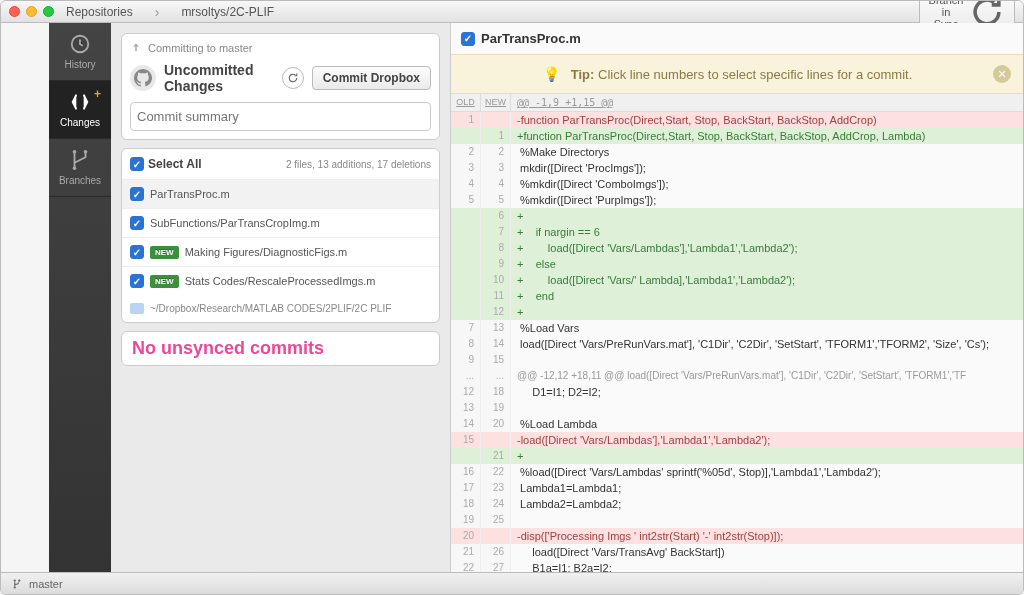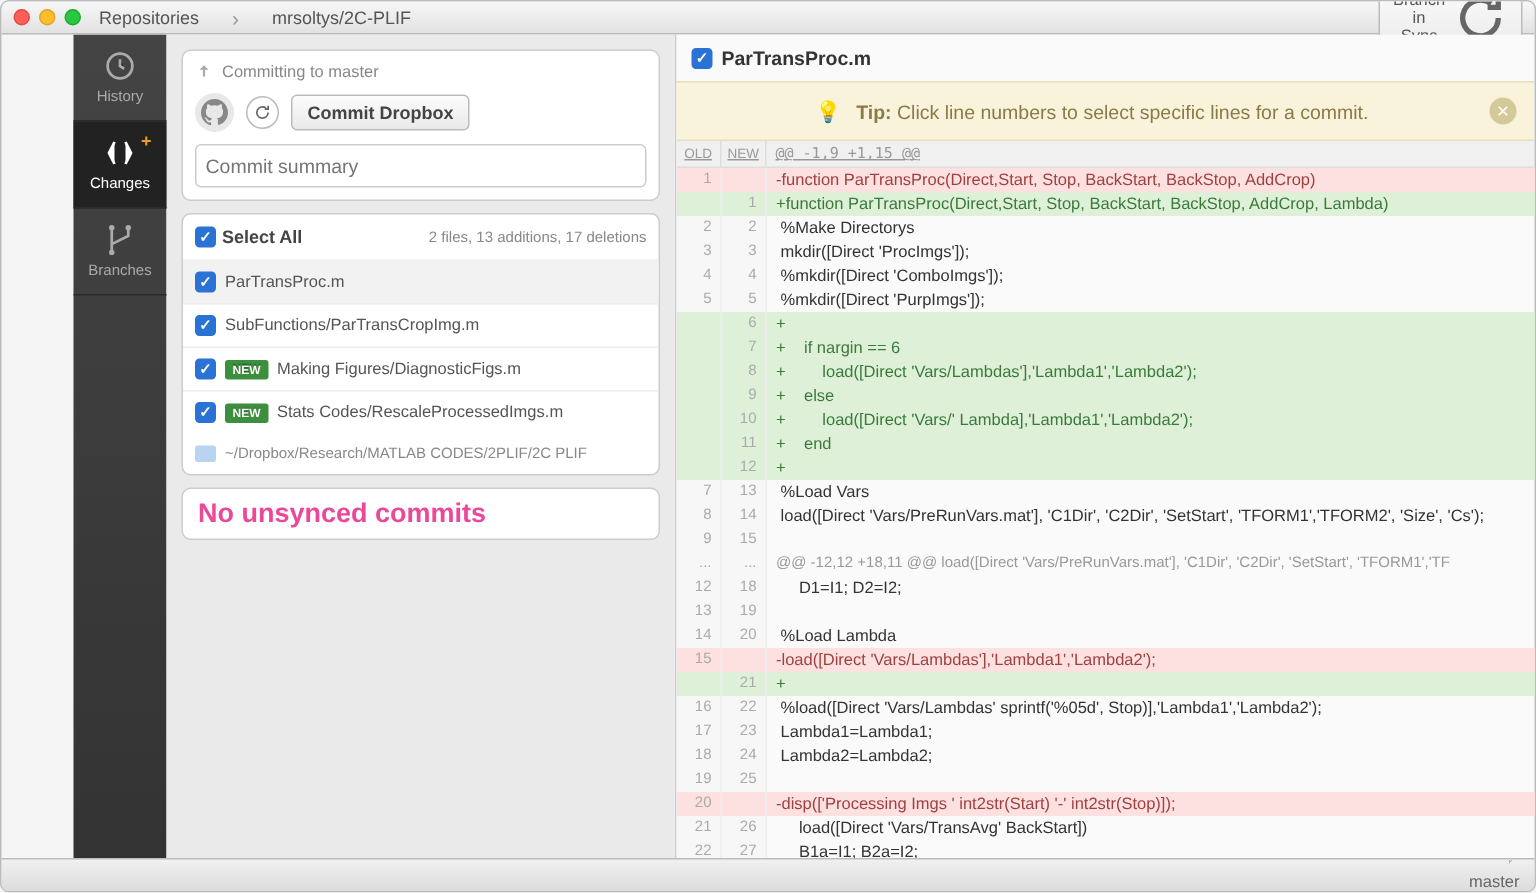--- a/index.html
+++ b/index.html
@@ -56,21 +56,21 @@
 .diff-body { flex: 1; overflow-y: auto; font-family: Menlo, monospace; font-size: 11px; }
 .diff-line { display: flex; line-height: 16px; }
 .diff-line .ln { width: 30px; text-align: right; padding-right: 6px; color: #aaa; border-right: 1px solid #eee; background: #f7f7f7; font-size: 10px; }
 .diff-line .code { flex: 1; padding: 0 6px; white-space: pre; color: #333; }
 .diff-line.del .ln, .diff-line.del .code { background: #fde0e0; }
 .diff-line.del .code { color: #a04040; }
 .diff-line.add .ln, .diff-line.add .code { background: #dff0d8; }
 .diff-line.add .code { color: #3a7a3a; }
 .diff-line.hunk .code { color: #999; font-size: 10px; }
 .diff-line.hunk .ln { background: #f7f7f7; }
-.statusbar { height: 22px; background: linear-gradient(#f0f0f0,#dcdcdc); border-top: 1px solid #bbb; display: flex; align-items: flex-end; padding: 0 10px; font-size: 11px; color: #666; gap: 6px; flex-direction: column; }
+.statusbar { height: 22px; background: linear-gradient(#f0f0f0,#dcdcdc); border-top: 1px solid #bbb; display: flex; align-items: center; padding: 0 10px; font-size: 11px; color: #666; gap: 6px; }
 .statusbar svg { width: 12px; height: 12px; }
 </style>
 </head>
 <body>
 
 <div class="window">
   <div class="titlebar">
     <div class="traffic">
       <span class="tl-close"></span>
       <span class="tl-min"></span>
@@ -123,20 +123,21 @@
               <path fill="#aaa" d="M8 2l4 4H9v6H7V6H4z"></path>
             </svg>
           <span>Committing to master</span>
         </div>
         <div class="commit-row">
           <div class="gh-icon">
             <svg viewBox="0 0 16 16">
                 <path fill="#888" d="M8 0C3.6 0 0 3.6 0 8c0 3.5 2.3 6.5 5.5 7.6.4.1.5-.2.5-.4v-1.4c-2.2.5-2.7-1.1-2.7-1.1-.4-.9-.9-1.2-.9-1.2-.7-.5.1-.5.1-.5.8.1 1.2.8 1.2.8.7 1.2 1.9.9 2.3.7.1-.5.3-.9.5-1.1-1.8-.2-3.6-.9-3.6-4 0-.9.3-1.6.8-2.1-.1-.2-.4-1 .1-2.1 0 0 .7-.2 2.2.8.6-.2 1.3-.3 2-.3s1.4.1 2 .3c1.5-1 2.2-.8 2.2-.8.4 1.1.2 1.9.1 2.1.5.6.8 1.3.8 2.1 0 3.1-1.9 3.8-3.6 4 .3.2.5.7.5 1.4v2.1c0 .2.1.5.5.4C13.7 14.5 16 11.5 16 8c0-4.4-3.6-8-8-8z"></path>
               </svg>
           </div>
+          <span class="commit-title">Uncommitted Changes</span>
           <div class="refresh-icon">
             <svg width="12" height="12" viewBox="0 0 16 16">
                 <path fill="none" stroke="#666" stroke-width="1.5" d="M13 8a5 5 0 11-2-4m2-2v3h-3"></path>
               </svg>
           </div>
           <button class="btn">Commit Dropbox</button>
         </div>
         <input class="summary-input" placeholder="Commit summary" style="">
       </div>
 

